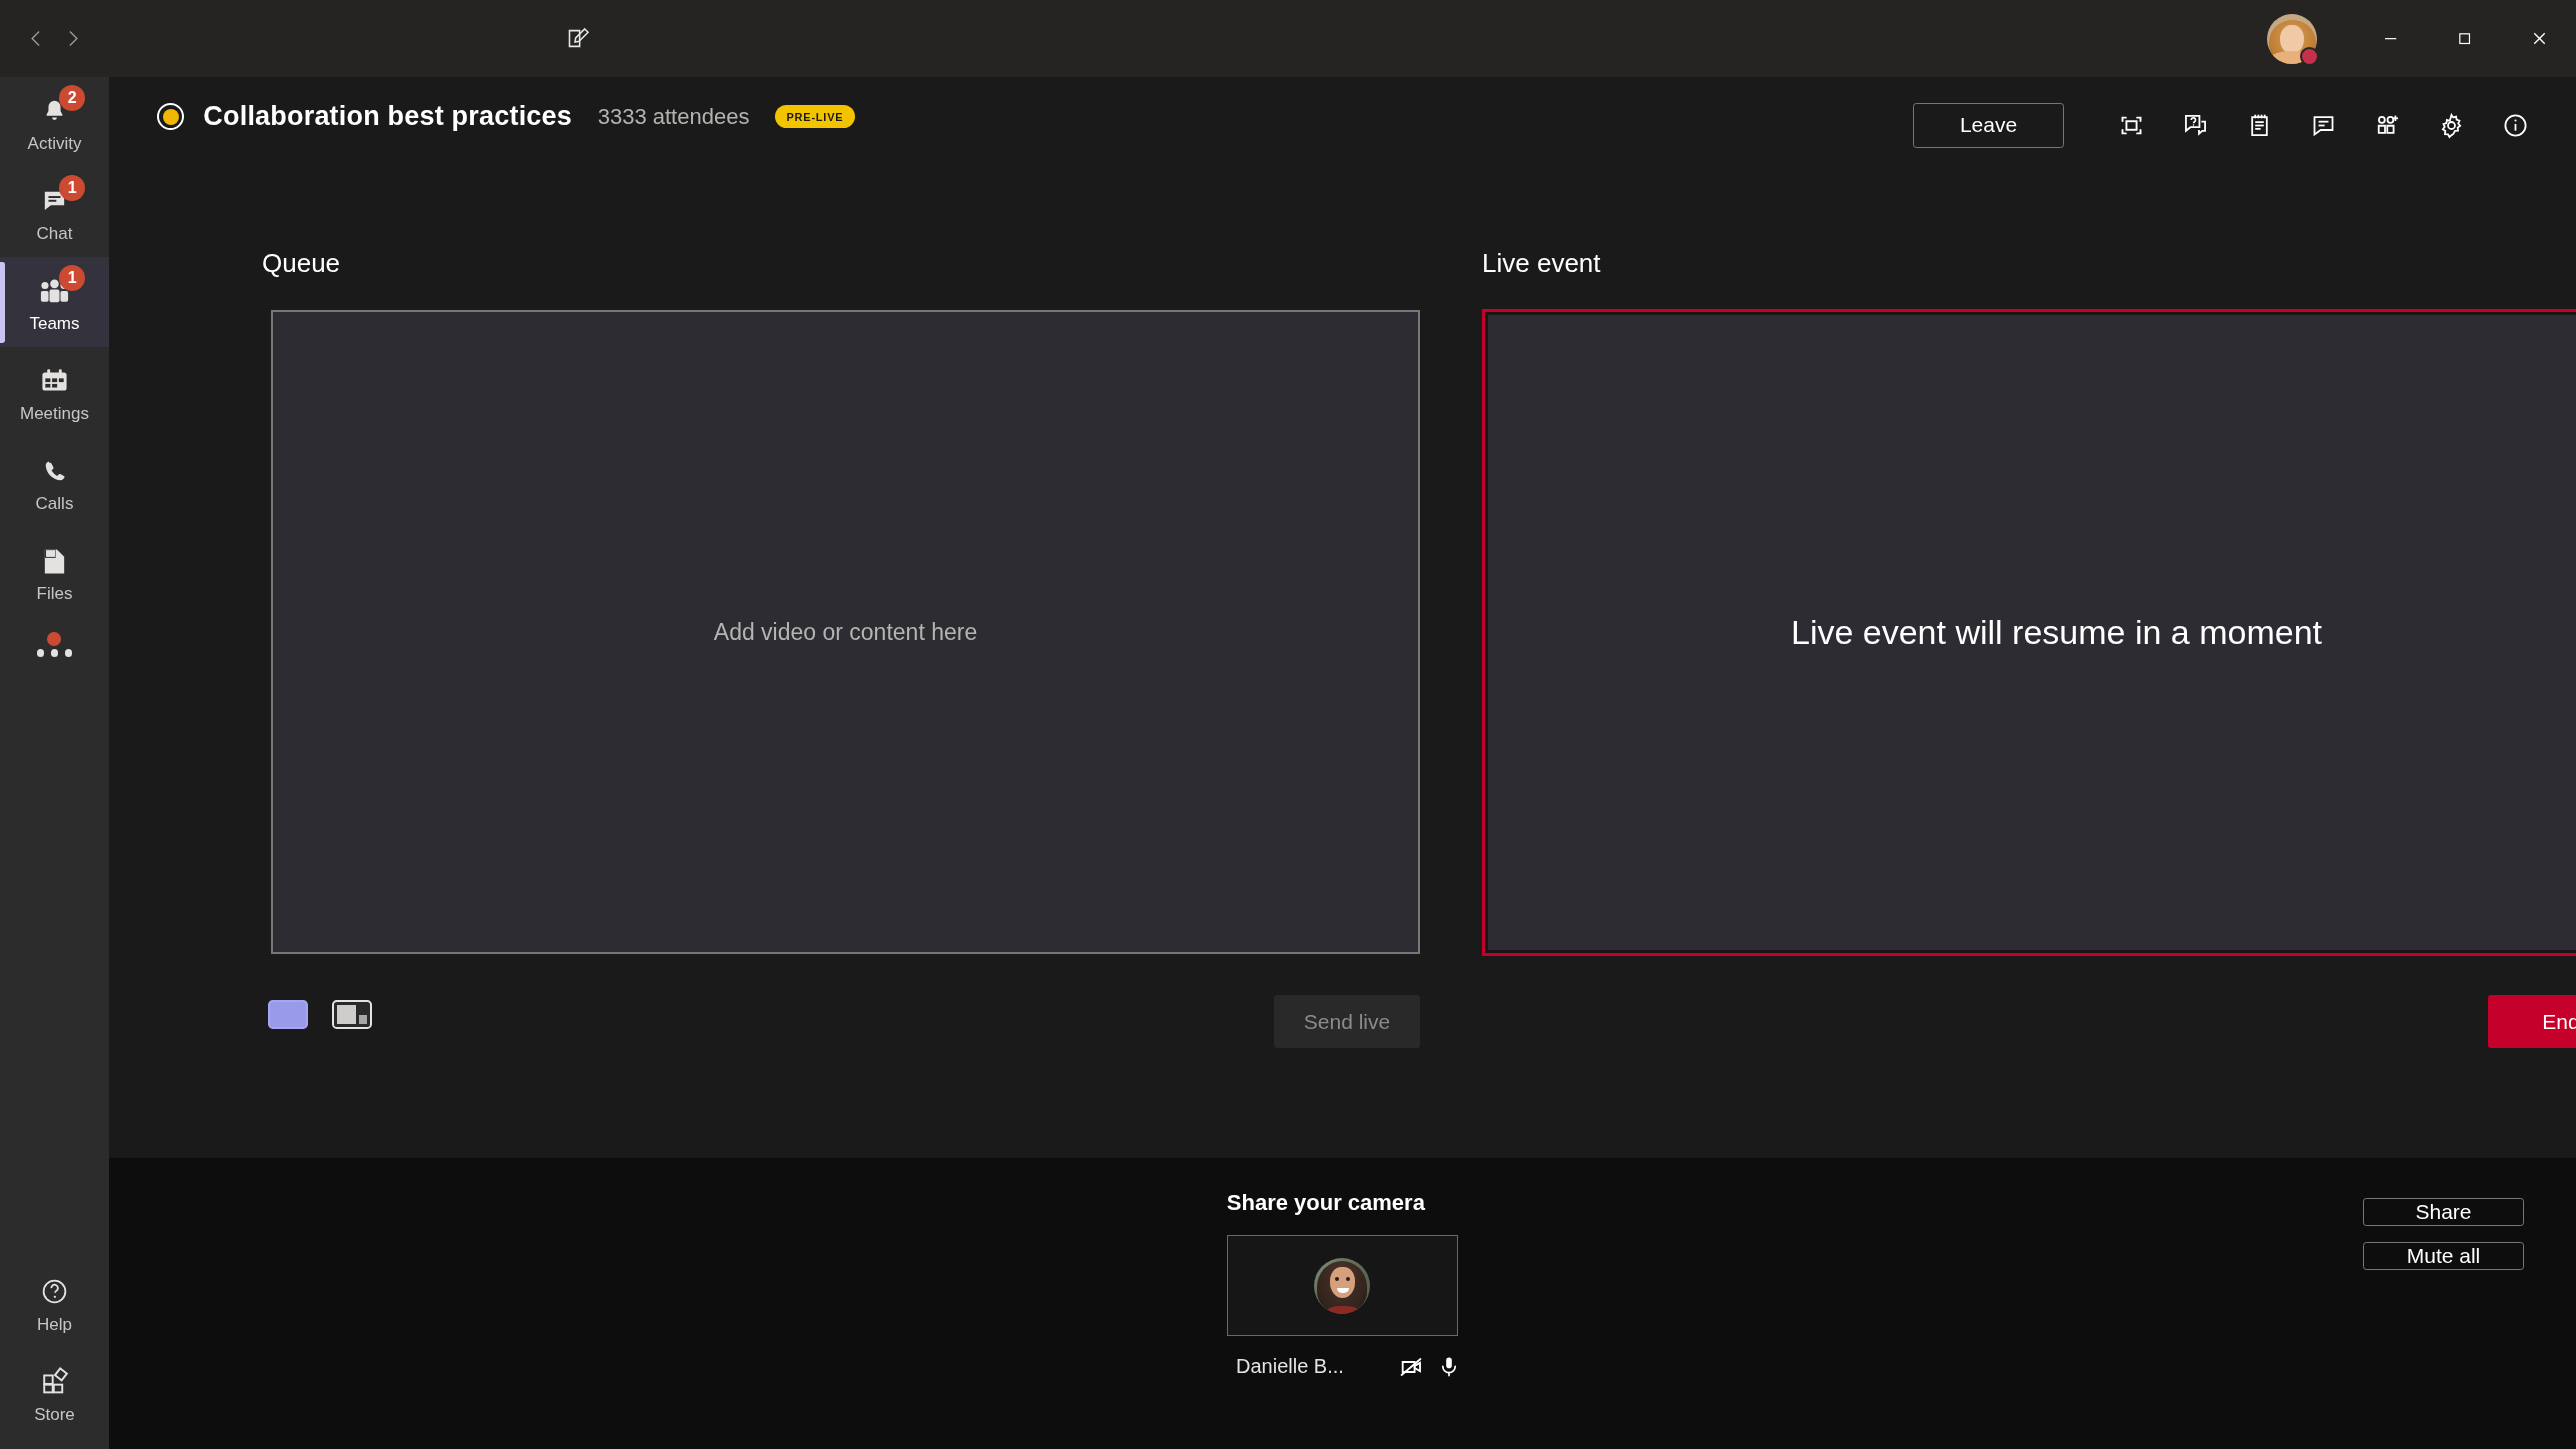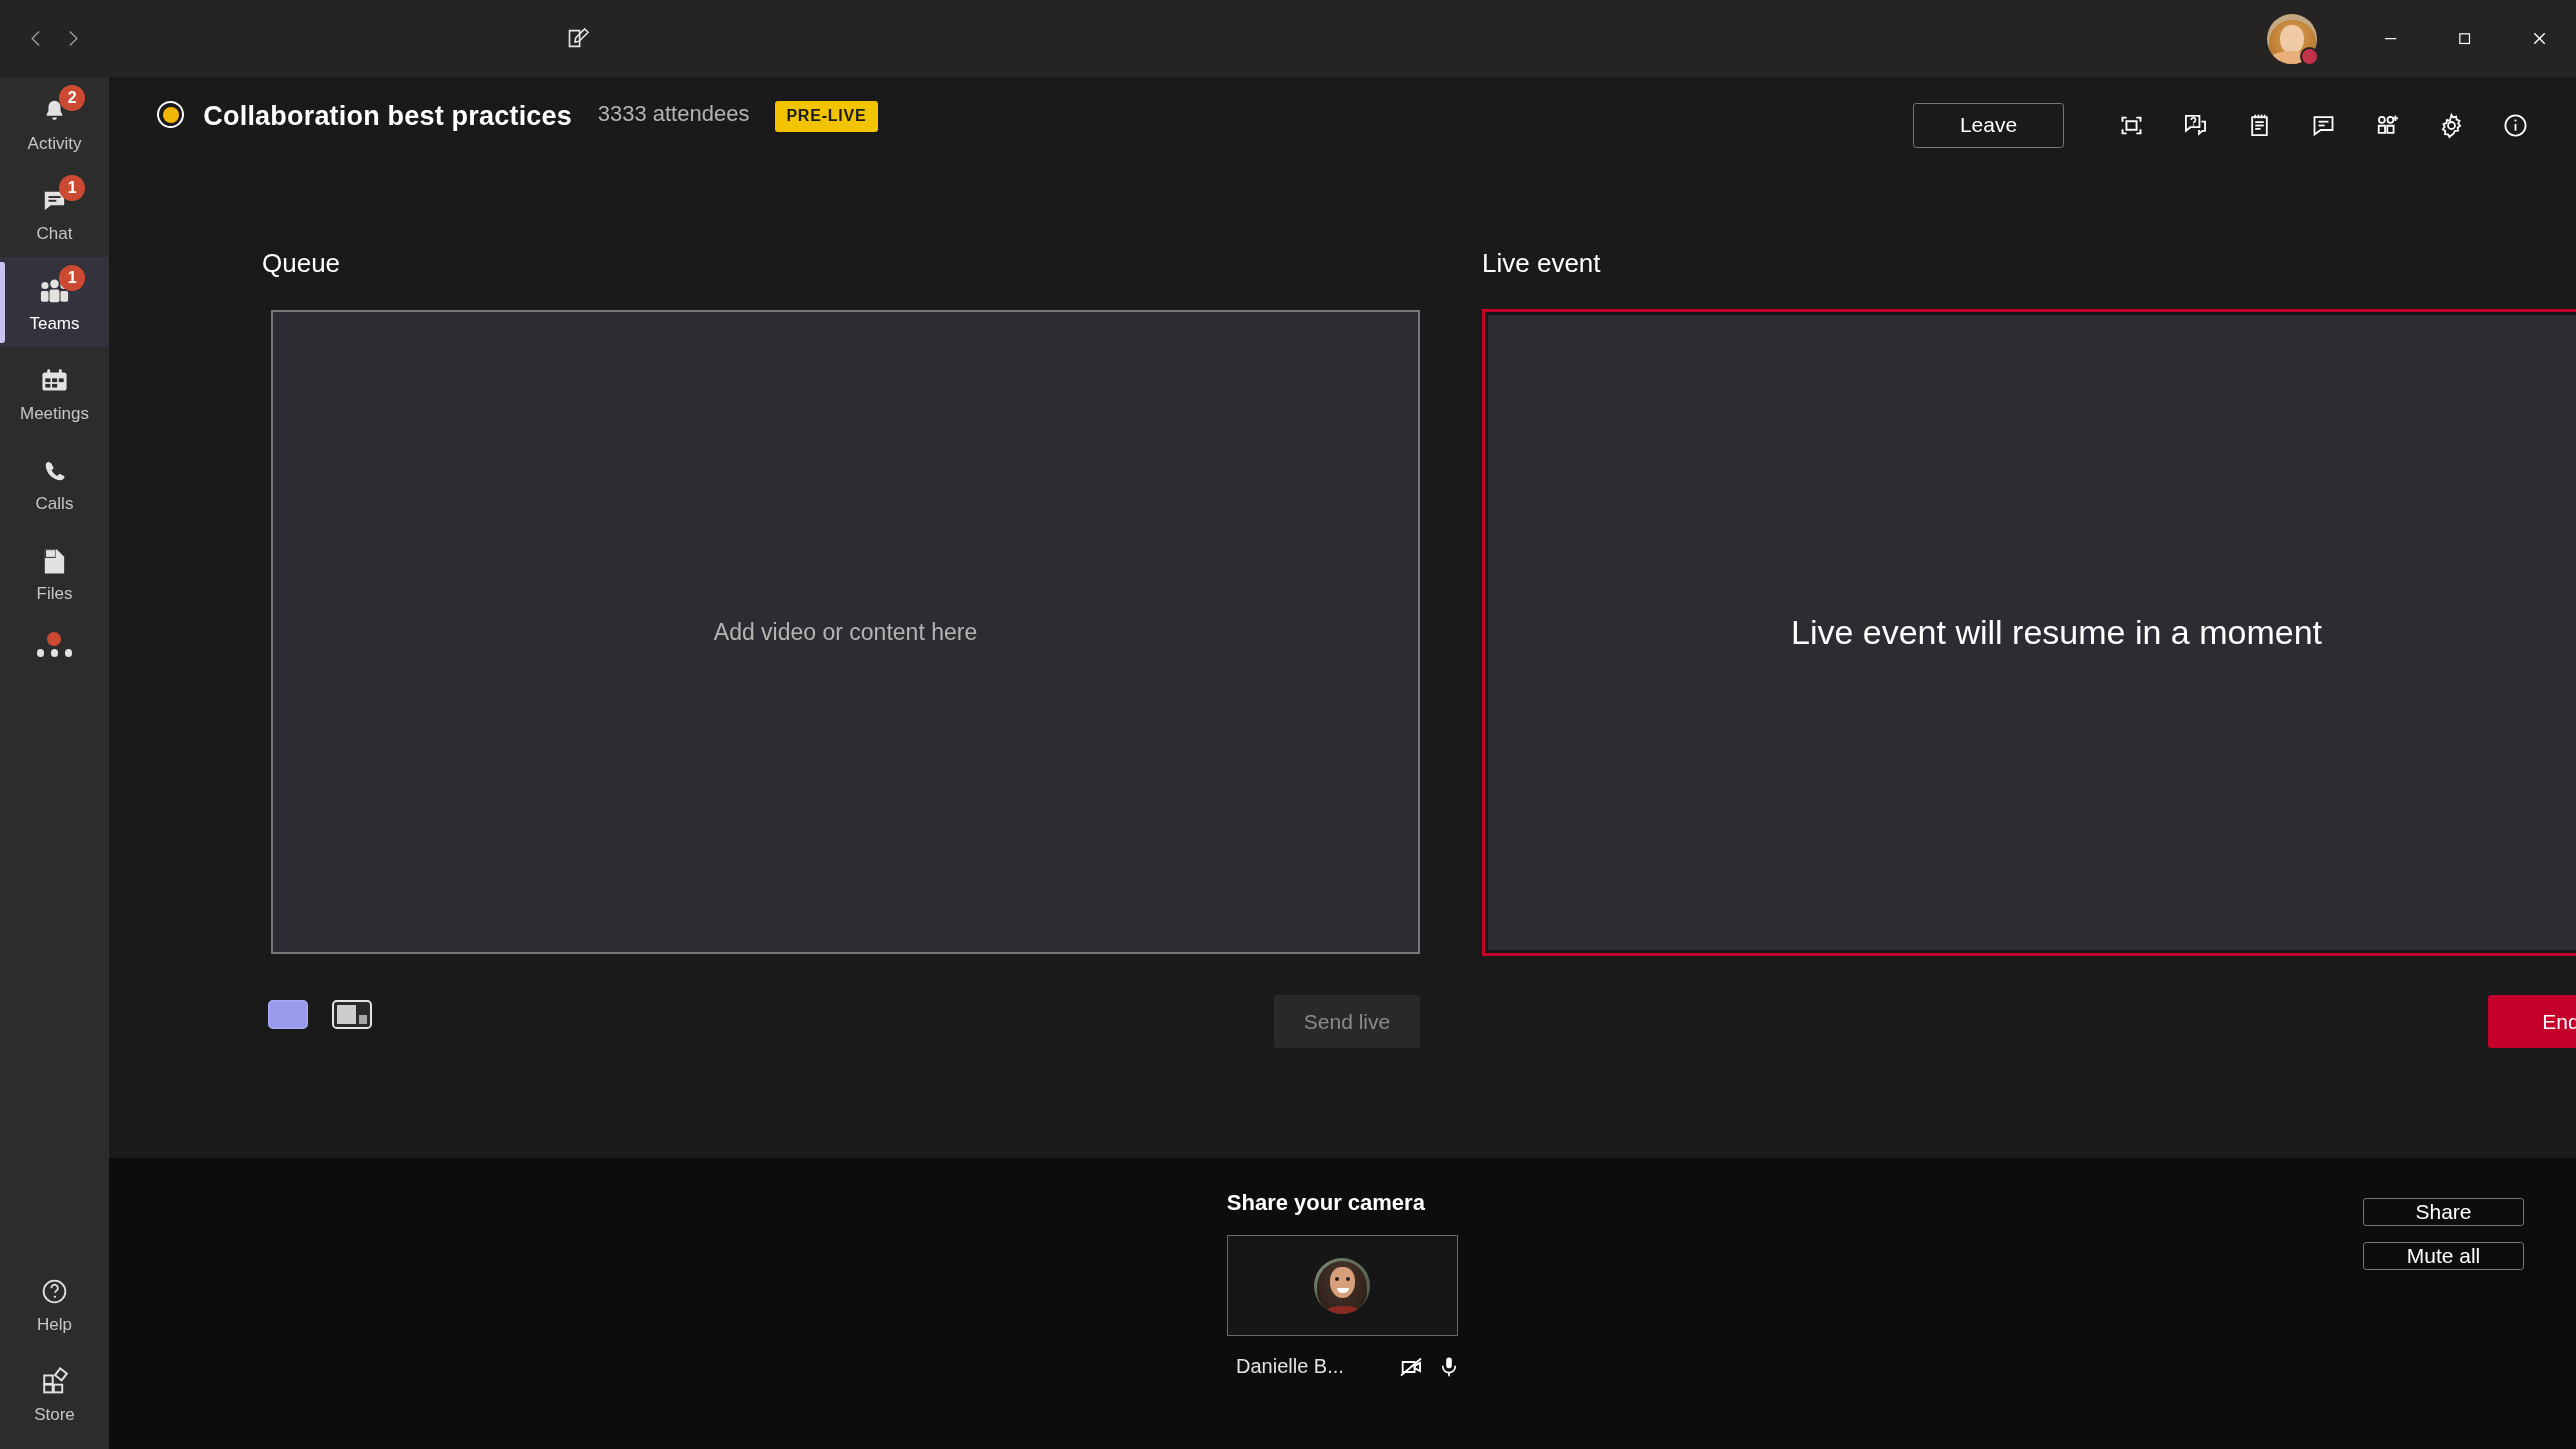--- a/index.html
+++ b/index.html
@@ -132,40 +132,40 @@
 
   
   .stage {
     position: absolute; left: 109px; top: 77px;
     width: 2467px; height: 1080px;
     background: #1a1a1a;
   }
 
   .event-header {
     position: absolute; left: 48px; top: 24px;
-    display: flex; gap: 19.3px;
+    display: flex; align-items: center; gap: 19.3px;
   }
   .status-ring {
     width: 27px; height: 27px; border-radius: 50%;
     border: 2.4px solid #ffffff;
     display: flex; align-items: center; justify-content: center;
   }
   .status-ring i {
     width: 16px; height: 16px; border-radius: 50%;
     background: #f2b705; display: block;
   }
   .event-title {
     font-size: 27px; font-weight: 700; color: #ffffff; letter-spacing: 0.2px;
   }
   .attendees { font-size: 22px; color: #b5b3b0; margin-left: 6.4px; }
   .prelive {
     margin-left: 6.4px;
     background: #f2c400; color: #1a1a1a;
-    font-size: 16px; font-weight: 700; letter-spacing: 0.8px;
-    padding: 5.6px 11.3px; border-radius: 3px;
+    font-size: 11px; font-weight: 700; letter-spacing: 0.8px;
+    padding: 5.6px 11.3px; border-radius: 12px;
   }
 
   .header-tools {
     position: absolute; right: 29px; top: 24px;
     display: flex; align-items: center; gap: 0px;
   }
   .leave-btn {
     width: 151px; height: 45px;
     border: 1.6px solid #797775; border-radius: 3.2px;
     background: transparent; color: #ffffff;

